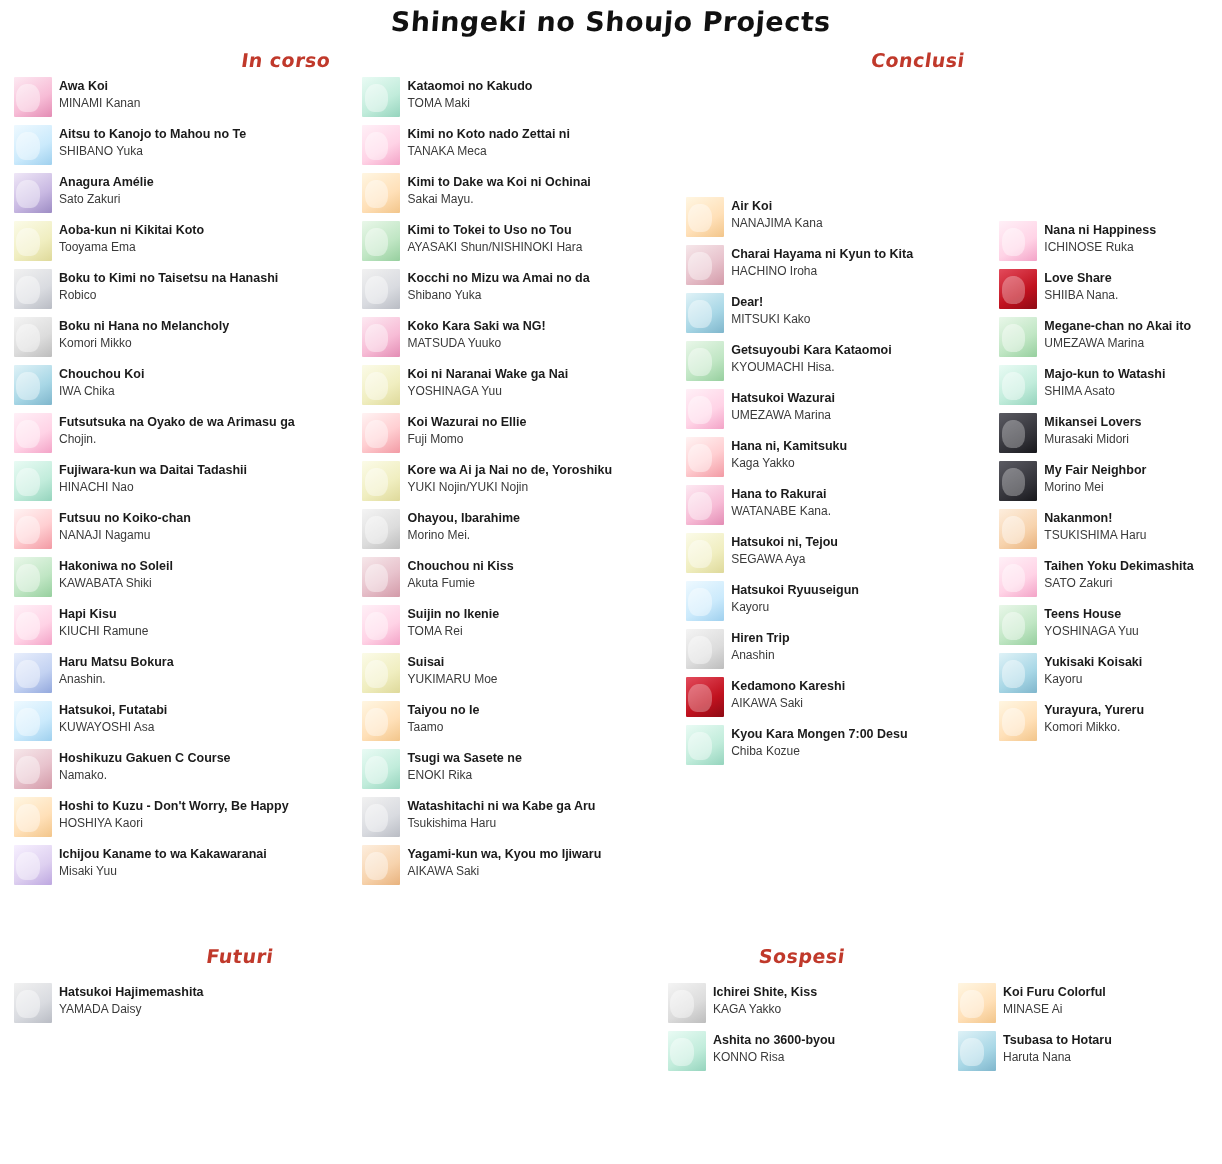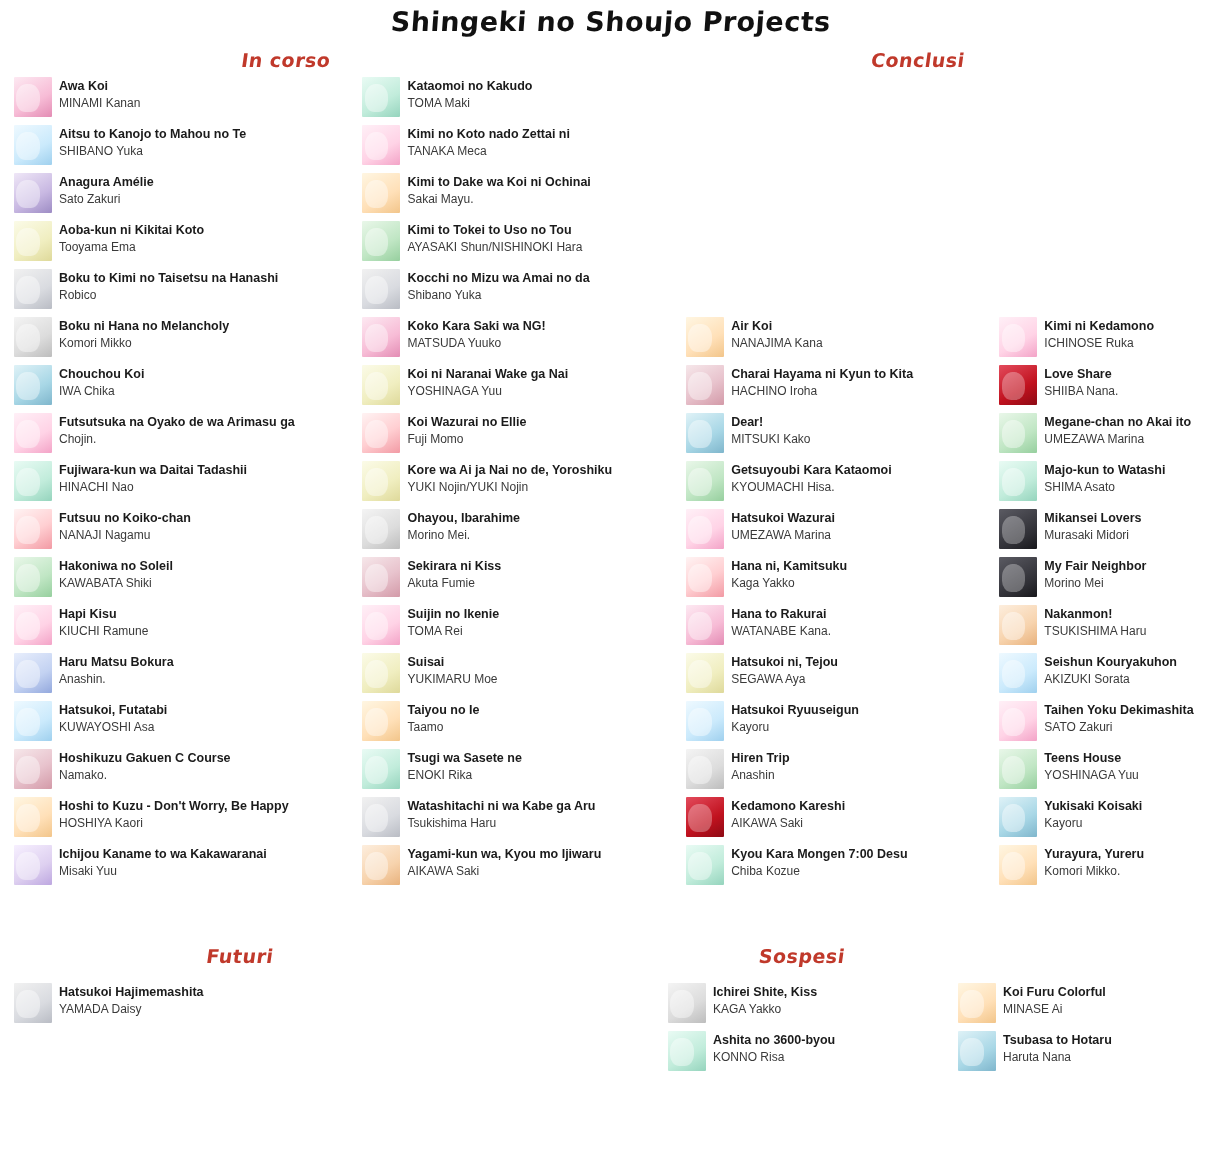--- a/index.html
+++ b/index.html
@@ -51,21 +51,21 @@
     width: 180px;
   }
   .headrow .h-conclusi {
     position: absolute;
     left: 828px;
     top: 10px;
     width: 180px;
   }
   .cols {
     display: flex;
-    align-items: flex-end;
+    align-items: center;
     padding: 0 0 0 8px;
     gap: 48px;
   }
   .col {
     box-sizing: border-box;
   }
   .col-1 { width: 346px; padding-left: 6px; }
   .col-2 { width: 312px; }
   .col-3 { width: 300px; }
   .col-4 { width: 252px; }
@@ -366,21 +366,21 @@
         <div class="entry">
           <div class="thumb t13"></div>
           <div class="meta">
             <div class="title">Ohayou, Ibarahime</div>
             <div class="author">Morino Mei.</div>
           </div>
         </div>
         <div class="entry">
           <div class="thumb t0"></div>
           <div class="meta">
-            <div class="title">Sekirara ni Kiss</div>
+            <div class="title">Chouchou ni Kiss</div>
             <div class="author">Akuta Fumie</div>
           </div>
         </div>
         <div class="entry">
           <div class="thumb t11"></div>
           <div class="meta">
             <div class="title">Suijin no Ikenie</div>
             <div class="author">TOMA Rei</div>
           </div>
         </div>
@@ -505,21 +505,21 @@
             <div class="title">Kyou Kara Mongen 7:00 Desu</div>
             <div class="author">Chiba Kozue</div>
           </div>
         </div>
       </div>
 
       <div class="col col-4">
         <div class="entry">
           <div class="thumb t11"></div>
           <div class="meta">
-            <div class="title">Kimi ni Kedamono</div>
+            <div class="title">Nana ni Happiness</div>
             <div class="author">ICHINOSE Ruka</div>
           </div>
         </div>
         <div class="entry">
           <div class="thumb redc"></div>
           <div class="meta">
             <div class="title">Love Share</div>
             <div class="author">SHIIBA Nana.</div>
           </div>
         </div>
@@ -549,27 +549,20 @@
           <div class="meta">
             <div class="title">My Fair Neighbor</div>
             <div class="author">Morino Mei</div>
           </div>
         </div>
         <div class="entry">
           <div class="thumb t14"></div>
           <div class="meta">
             <div class="title">Nakanmon!</div>
             <div class="author">TSUKISHIMA Haru</div>
-          </div>
-        </div>
-        <div class="entry">
-          <div class="thumb t12"></div>
-          <div class="meta">
-            <div class="title">Seishun Kouryakuhon</div>
-            <div class="author">AKIZUKI Sorata</div>
           </div>
         </div>
         <div class="entry">
           <div class="thumb t11"></div>
           <div class="meta">
             <div class="title">Taihen Yoku Dekimashita</div>
             <div class="author">SATO Zakuri</div>
           </div>
         </div>
         <div class="entry">

